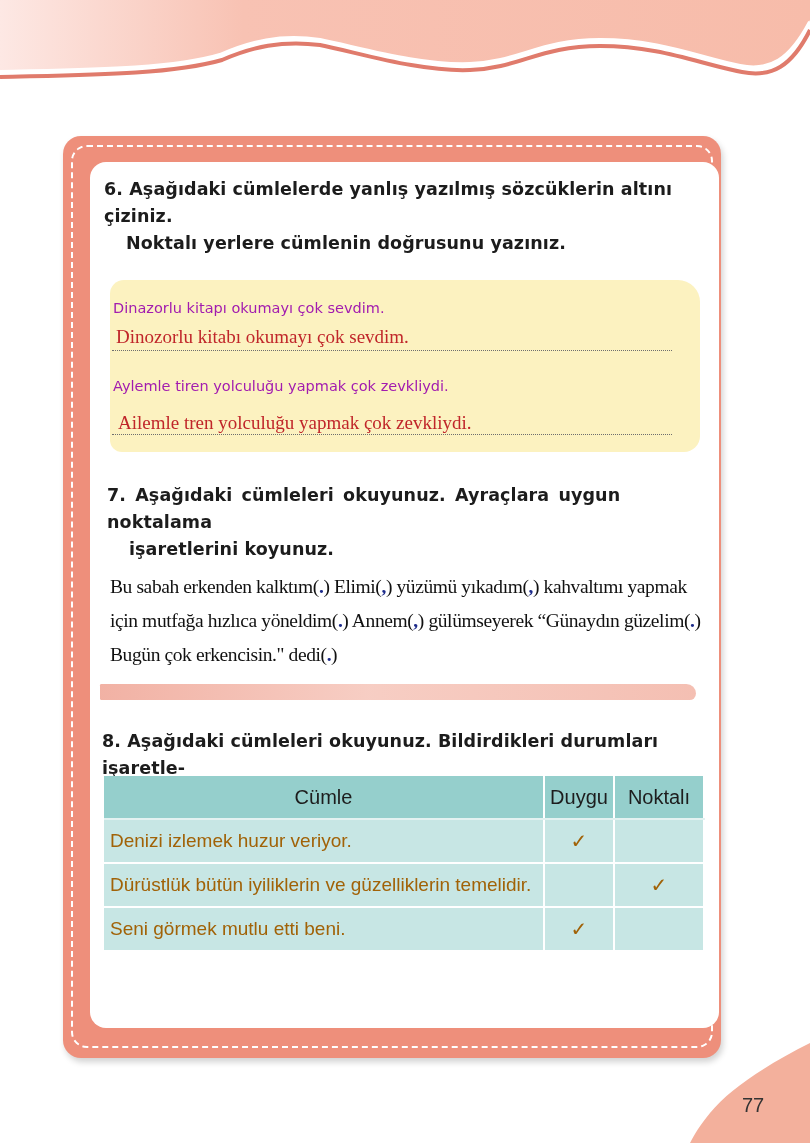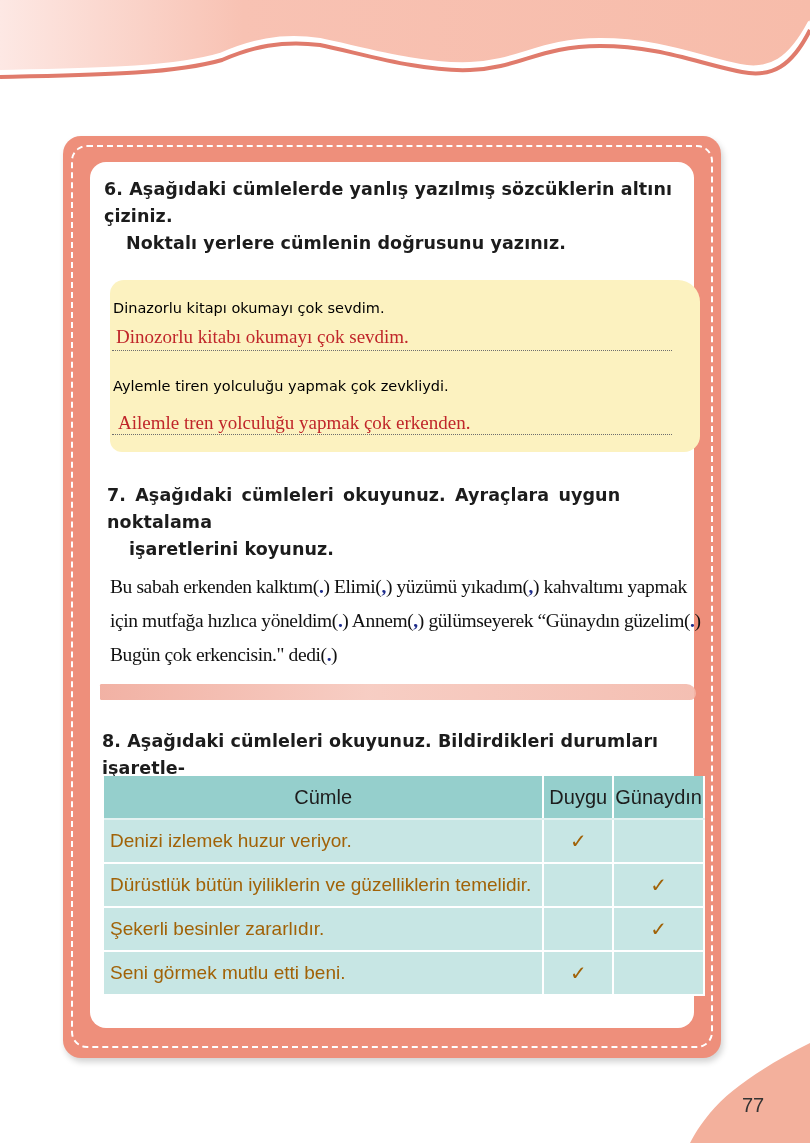--- a/index.html
+++ b/index.html
@@ -19,32 +19,32 @@
     position: absolute; left: 63px; top: 136px; width: 658px; height: 922px;
     background: #ee8f7b; border-radius: 18px;
     box-shadow: 2px 4px 6px rgba(0,0,0,0.18);
   }
   .frame-dash {
     position: absolute; left: 8px; top: 9px; right: 8px; bottom: 10px;
     border: 2px dashed #ffffff; border-radius: 16px;
   }
   .panel {
     position: absolute; left: 27px; top: 26px; width: 604px; height: 866px;
-    background: #ffffff; border-radius: 16px;
+    background: #ffffff; border-radius: 16px; padding-left: 25px;
   }
   .q-title {
     position: absolute; font-weight: bold; font-size: 17.5px; line-height: 27px;
     color: #1c1c1c; letter-spacing: 0.1px;
   }
   .q-title .indent { display: block; padding-left: 22px; }
   .yellow-box {
     position: absolute; left: 20px; top: 118px; width: 590px; height: 172px;
     background: #fcf2c0; border-radius: 14px 22px 16px 12px;
   }
-  .ex-sentence { position: absolute; font-size: 14.5px; color: #000000; }
+  .ex-sentence { position: absolute; font-size: 14.5px; color: #a21caf; }
   .ex-answer {
     position: absolute; font-family: Liberation Serif, serif;
     font-size: 19px; color: #c0262a;
   }
   .dotline { position: absolute; border-bottom: 1.5px dotted #6e6e6e; height: 0; }
   .passage {
     position: absolute; left: 46px; top: 408px; width: 600px;
     font-family: "Liberation Serif", serif; font-size: 19.5px; line-height: 34px;
     color: #111; letter-spacing: -0.4px;
   }
@@ -94,21 +94,21 @@
     <div class="q-title" style="left:14px; top:14px;">
       <span>6. Aşağıdaki cümlelerde yanlış yazılmış sözcüklerin altını çiziniz.</span>
       <span class="indent">Noktalı yerlere cümlenin doğrusunu yazınız.</span>
     </div>
 
     <div class="yellow-box"></div>
     <div class="ex-sentence" style="left:23px; top:138px;">Dinazorlu kitapı okumayı çok sevdim.</div>
     <div class="ex-answer" style="left:26px; top:164px;">Dinozorlu kitabı okumayı çok sevdim.</div>
     <div class="dotline" style="left:22px; top:188px; width:560px;"></div>
     <div class="ex-sentence" style="left:23px; top:216px;">Aylemle tiren yolculuğu yapmak çok zevkliydi.</div>
-    <div class="ex-answer" style="left:28px; top:250px;">Ailemle tren yolculuğu yapmak çok erkenden.</div>
+    <div class="ex-answer" style="left:28px; top:250px;">Ailemle tren yolculuğu yapmak çok zevkliydi.</div>
     <div class="dotline" style="left:22px; top:272px; width:560px;"></div>
 
     <div class="q-title" style="left:17px; top:320px;">
       <span style="word-spacing:3px;">7. Aşağıdaki cümleleri okuyunuz. Ayraçlara uygun noktalama</span>
       <span class="indent">işaretlerini koyunuz.</span>
     </div>
 
     <div class="passage" style="left:20px;"><span>Bu sabah erkenden kalktım(</span><span class="mark">.</span><span>) Elimi(</span><span class="mark">,</span><span>) yüzümü yıkadım(</span><span class="mark">,</span><span>) kahvaltımı yapmak için mutfağa hızlıca yöneldim(</span><span class="mark">.</span><span>) Annem(</span><span class="mark">,</span><span>) gülümseyerek “Günaydın güzelim(</span><span class="mark">.</span><span>) Bugün çok erkencisin." dedi(</span><span class="mark">.</span><span>)</span></div>
 
     <div class="brush" style="left:10px;"></div>
@@ -116,36 +116,31 @@
     <div class="q-title" style="left:12px; top:566px;">
       <span>8. Aşağıdaki cümleleri okuyunuz. Bildirdikleri durumları işaretle-</span>
       <span class="indent">yiniz.</span>
     </div>
 
     <table class="state-table" style="left:14px; top:614px;">
       <thead>
         <tr>
           <th>Cümle</th>
           <th class="col-duygu">Duygu</th>
-          <th class="col-dusunce">Günaydın</th>
+          <th class="col-dusunce">Noktalı</th>
         </tr>
       </thead>
       <tbody>
         <tr>
           <td class="sentence">Denizi izlemek huzur veriyor.</td>
           <td class="check">✓</td>
           <td class="check"></td>
         </tr>
         <tr>
           <td class="sentence">Dürüstlük bütün iyiliklerin ve güzelliklerin temelidir.</td>
-          <td class="check"></td>
-          <td class="check">✓</td>
-        </tr>
-        <tr>
-          <td class="sentence">Şekerli besinler zararlıdır.</td>
           <td class="check"></td>
           <td class="check">✓</td>
         </tr>
         <tr>
           <td class="sentence">Seni görmek mutlu etti beni.</td>
           <td class="check">✓</td>
           <td class="check"></td>
         </tr>
       </tbody>
     </table>

